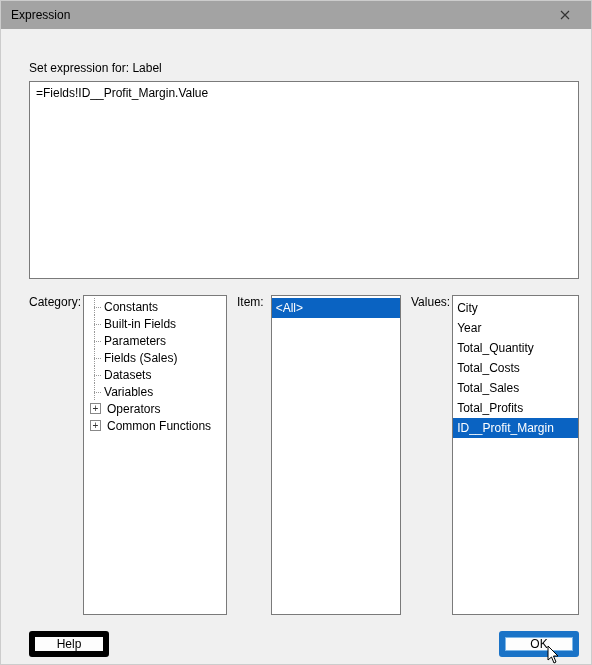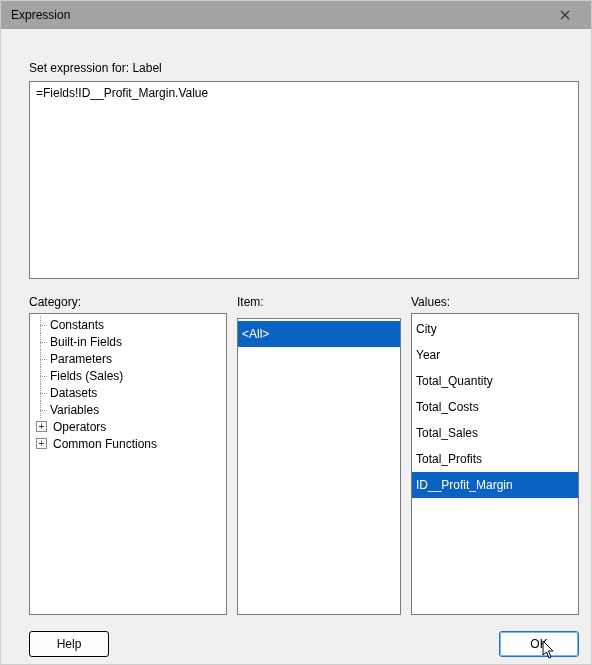--- a/index.html
+++ b/index.html
@@ -47,21 +47,21 @@
     font-family: "Segoe UI", Tahoma, sans-serif;
     resize: none;
     outline: none;
   }
   .mid {
     display: flex; gap: 10px;
     margin-top: 12px;
     height: 320px;
   }
   .col {
-    display: flex; flex-direction: column;
+    display: flex; flex-direction: row;
     gap: 2px;
   }
   .col.cat  { width: 198px; }
   .col.item { width: 164px; gap: 7px; }
   .col.val  { flex: 1; }
   .col-label { font-size: 12px; padding-bottom: 2px; }
   .listbox {
     flex: 1;
     border: 1px solid #7a7a7a;
     background: #fff;
@@ -103,21 +103,21 @@
     width: 7px; border-top: 1px dotted #999;
   }
   .tree .lbl { padding: 0 2px; }
   .tree .lbl.sel {
     
     background: transparent;
     font-weight: 400;
   }
   
   .slist .row {
-    height: 26px;
+    height: 20px;
     padding: 0 4px;
     display: flex; align-items: center;
     white-space: nowrap;
     text-align: right;
   }
   .slist .row.sel {
     background: #0a63c2;
     color: #fff;
   }
   
@@ -125,21 +125,21 @@
     display: flex;
     margin-top: auto;
     padding-top: 12px;
     gap: 8px;
     align-items: center;
   }
   .btn {
     height: 26px;
     min-width: 80px;
     padding: 0 14px;
-    border: 1px solid #000000;
+    border: 6px solid #000000;
     background: #fdfdfd;
     border-radius: 3px;
     font-size: 12px;
     display: inline-flex; align-items: center; justify-content: center;
     position: relative;
   }
   .btn.default { border-color: #1a73c7; box-shadow: 0 0 0 1px #7db7e8 inset; }
   .spacer { flex: 1; }
   .cursor {
     position: absolute;

